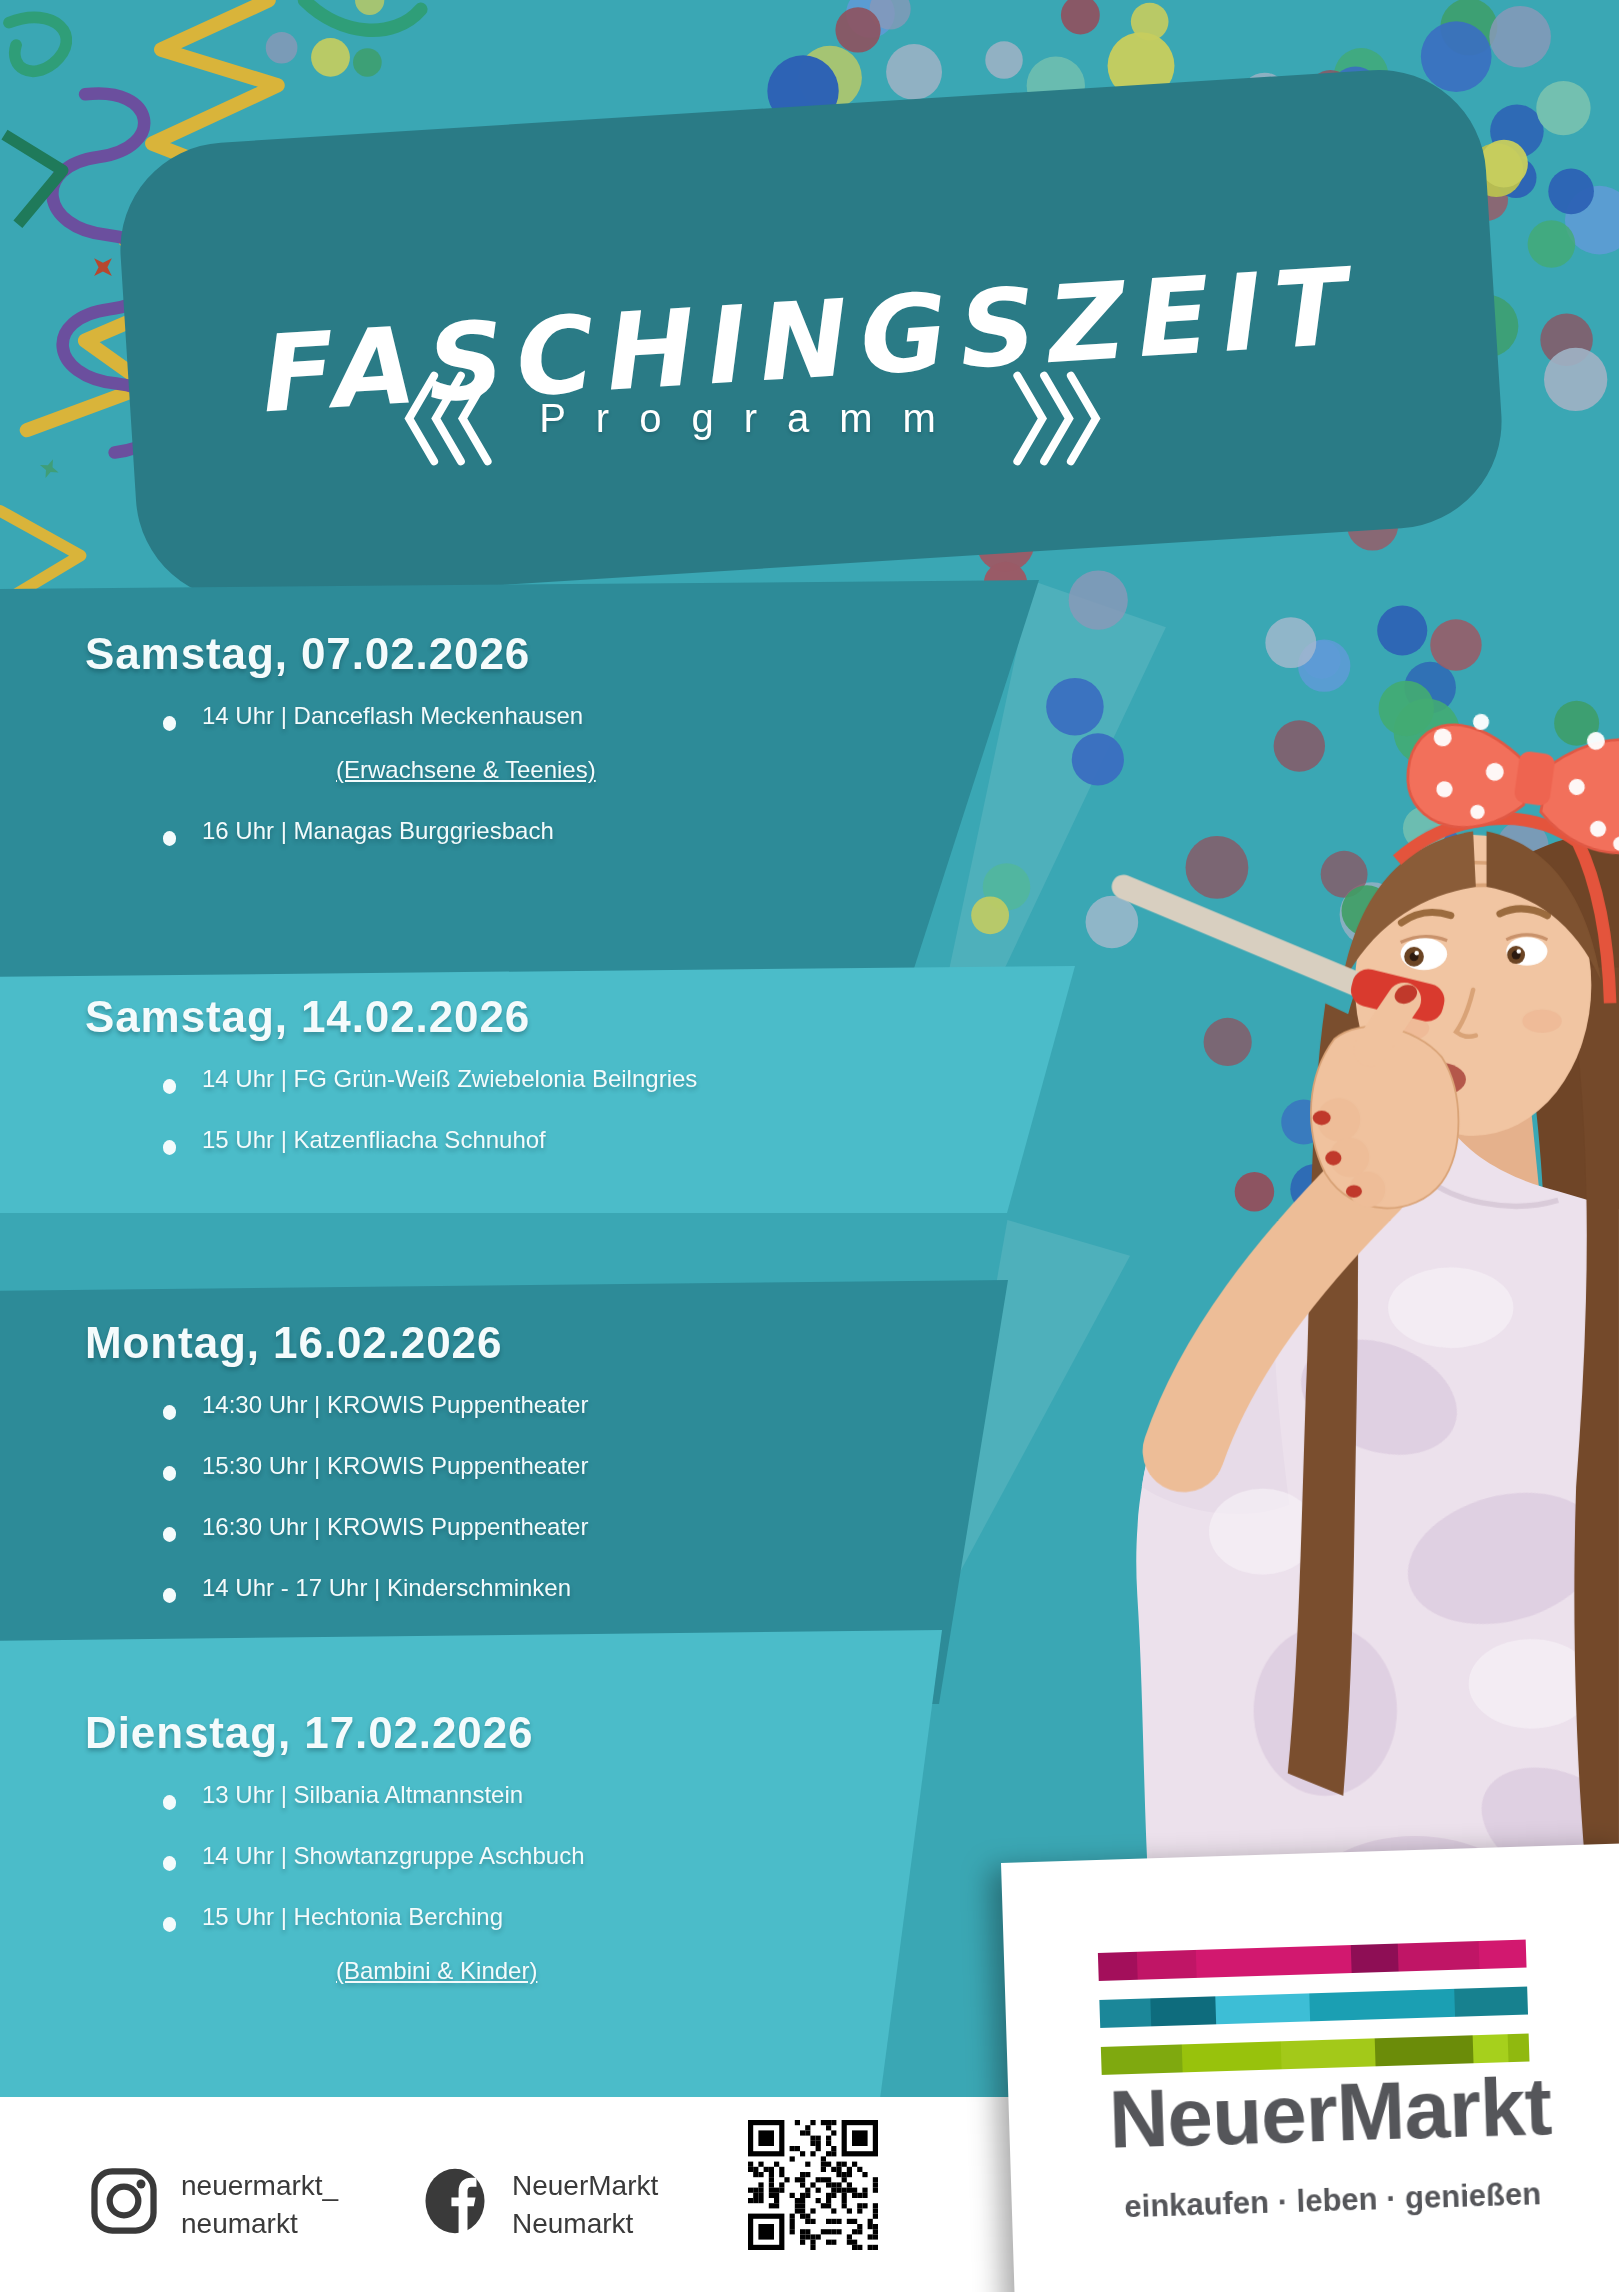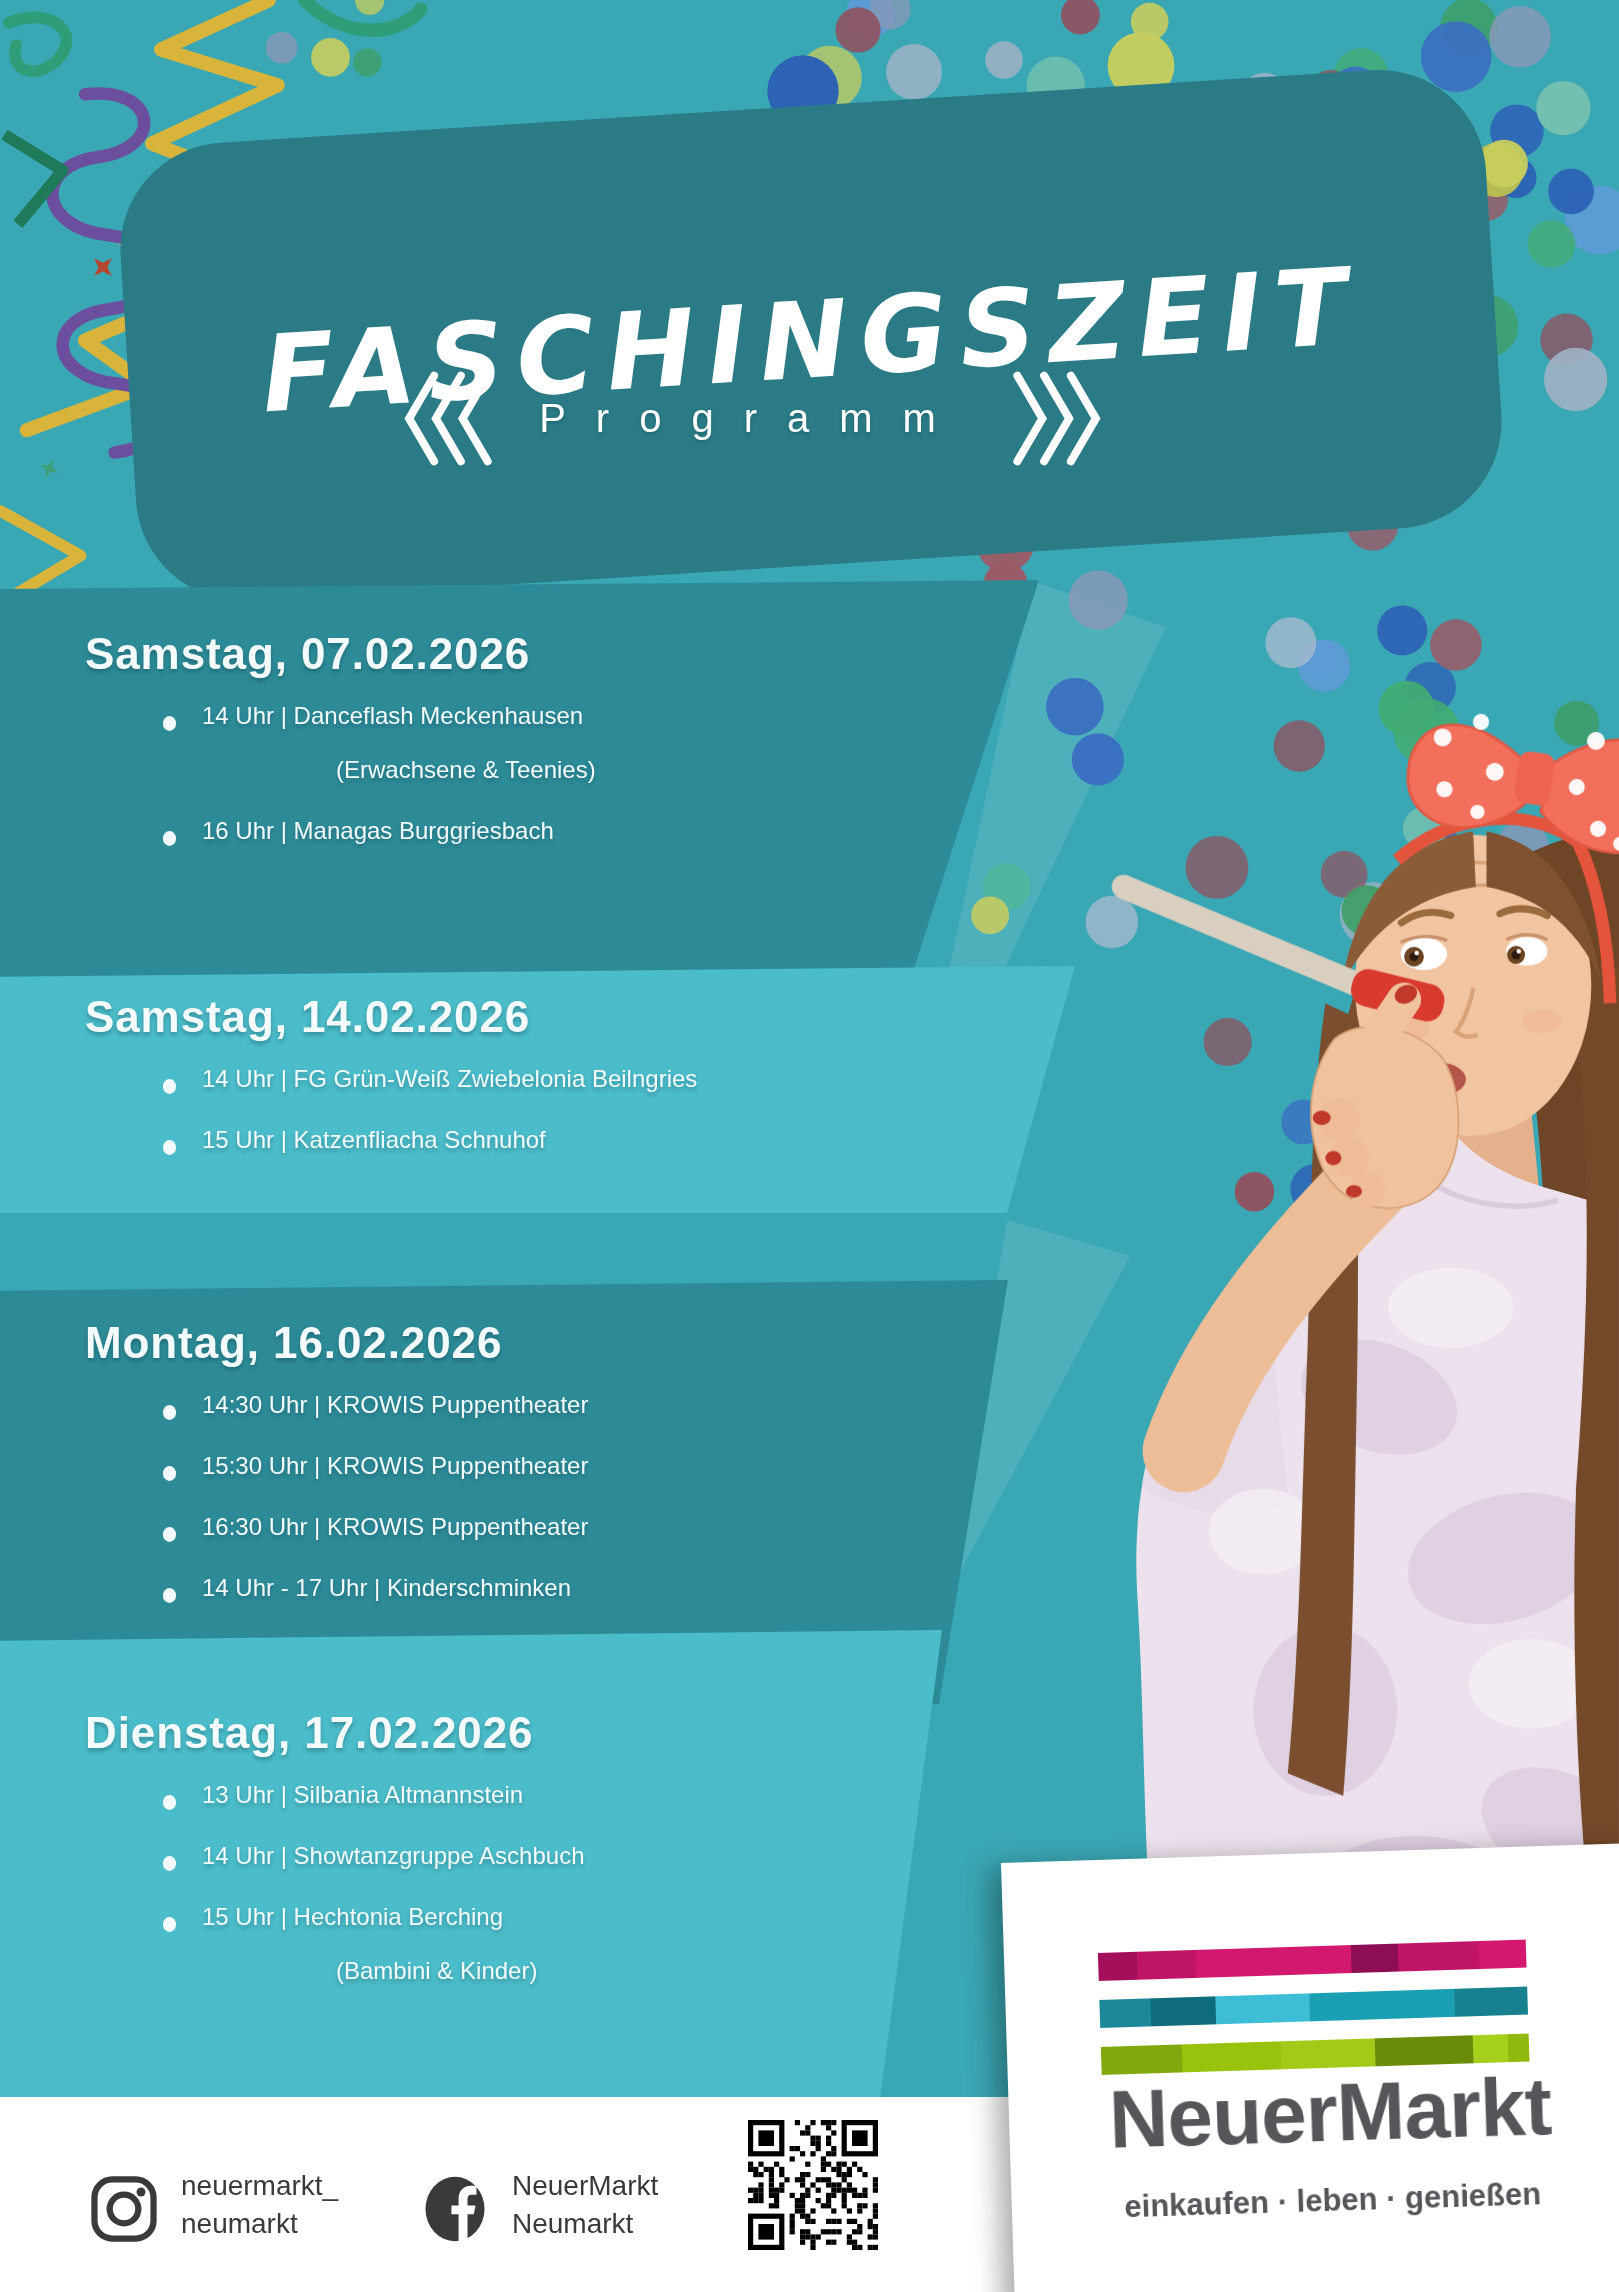--- a/index.html
+++ b/index.html
@@ -23,34 +23,34 @@
 
   
   .band{position:absolute;left:0;z-index:2;color:var(--txt,#f4fbfc);}
   .band .heading{font-size:44px;font-weight:700;letter-spacing:0.9px;margin:8px 0 23px 85px;
     text-shadow:0 2.7px 4.5px rgba(0,40,50,.30);}
   .band ul{list-style:none;margin:0;padding:0;}
   .band li{position:relative;font-size:24px;font-weight:400;padding-left:202px;
     margin-bottom:33px;text-shadow:0 2.7px 4.5px rgba(0,40,50,.28);}
   .band li:before{content:"";position:absolute;left:163px;top:14.3px;width:13.4px;height:15px;
     border-radius:50%;background:var(--txt,#f4fbfc);}
-  .band li.indent{padding-left:336px;margin-top:-7.2px;}
+  .band li.indent{padding-left:336px;margin-top:-7.2px;text-decoration:underline;}
   .band li.indent:before{display:none;}
   #band-0{top:580px;width:1039px;height:394px;background:var(--band-dark,#2d8b98);
     clip-path:polygon(0 9px,1039px 0,899px 100%,0 100%);padding-top:41px;}
   #band-1{top:966px;width:1075px;height:229px;background:var(--band-light,#4bbcc9);
     clip-path:polygon(0 10.7px,1075px 0,1007px 100%,0 100%);padding-top:18px;}
   #band-2{top:1280px;width:1008px;height:394px;background:var(--band-dark,#2d8b98);
     clip-path:polygon(0 10.7px,1008px 0,939px 100%,0 100%);padding-top:30px;}
   #band-3{top:1630px;width:942px;height:467px;background:var(--band-light,#4bbcc9);
     clip-path:polygon(0 10.7px,942px 0,871px 100%,0 100%);padding-top:70px;}
 
   
   #footer{position:absolute;left:0;top:2097px;width:1619px;height:195px;background:#ffffff;z-index:4;}
-  .social{position:absolute;display:flex;gap:23px;align-items:flex-end;color:#3a3a3a;}
+  .social{position:absolute;display:flex;gap:23px;align-items:flex-start;color:#3a3a3a;}
   .social .lines{font-size:28px;line-height:38px;}
   #social-instagram{left:90px;top:70px;}
   #social-facebook{left:421px;top:70px;}
   #qr-wrap{position:absolute;left:-202px;top:21.5px;}
 
   
   #logo-card{position:absolute;left:1001px;top:1863px;width:631px;height:506px;background:#ffffff;
     transform:rotate(-1.8deg);transform-origin:top left;z-index:5;
     box-shadow:-12.5px 5.4px 27px rgba(0,0,0,0.35);}
   #logo-bars{position:absolute;left:94px;top:93px;width:428px;}

